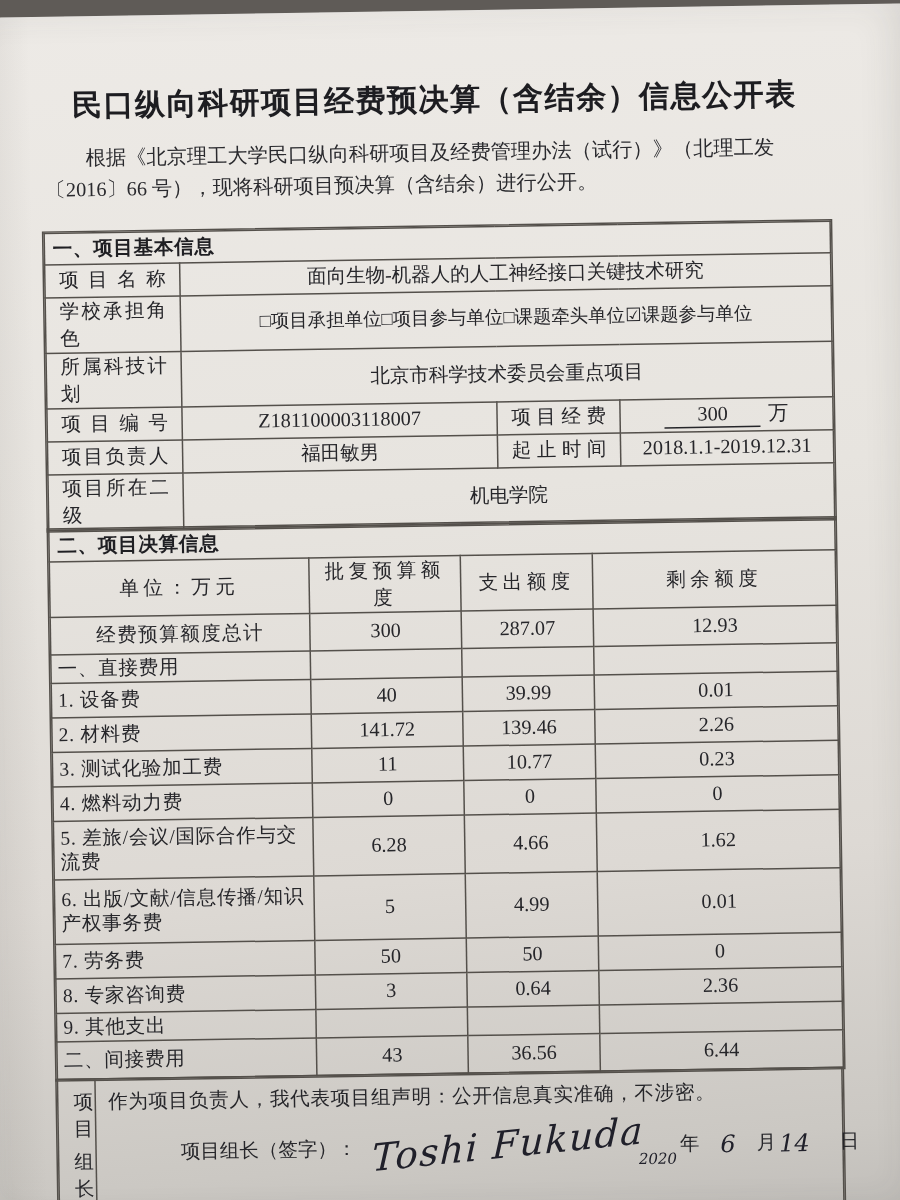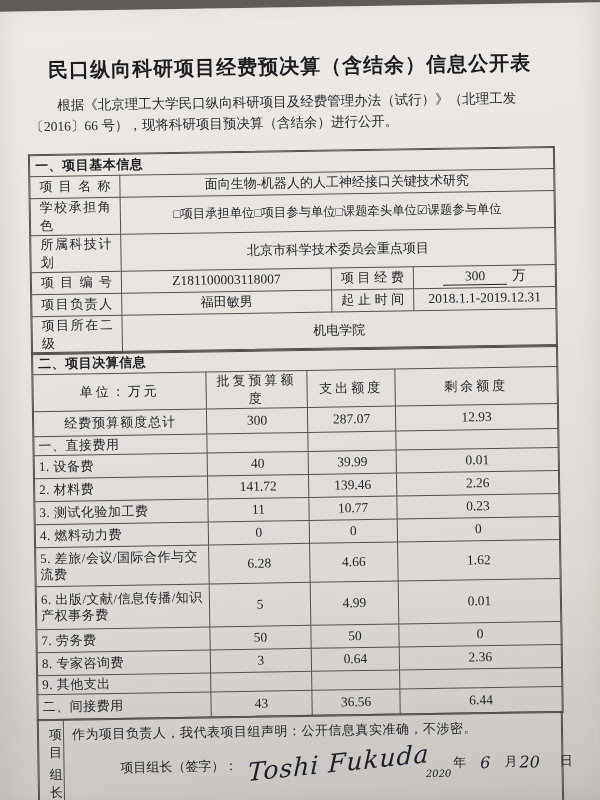--- a/index.html
+++ b/index.html
@@ -235,20 +235,20 @@
       </div>
       <div class="decl-right">
         <div class="statement">作为项目负责人，我代表项目组声明：公开信息真实准确，不涉密。</div>
         <div class="sign-line">
           <span class="sign-label">项目组长（签字）：</span>
           <span class="signature">Toshi Fukuda</span>
           <span class="hand hand-year">2020</span>
           <span class="date-word gap2">年</span>
           <span class="hand gap14">6</span>
           <span class="date-word gap14">月</span>
-          <span class="hand gap2">20</span>
+          <span class="hand gap2">14</span>
           <span class="date-word gap20">日</span>
         </div>
       </div>
     </div>
 
   </div>
 </div>
 
 </body></html>

